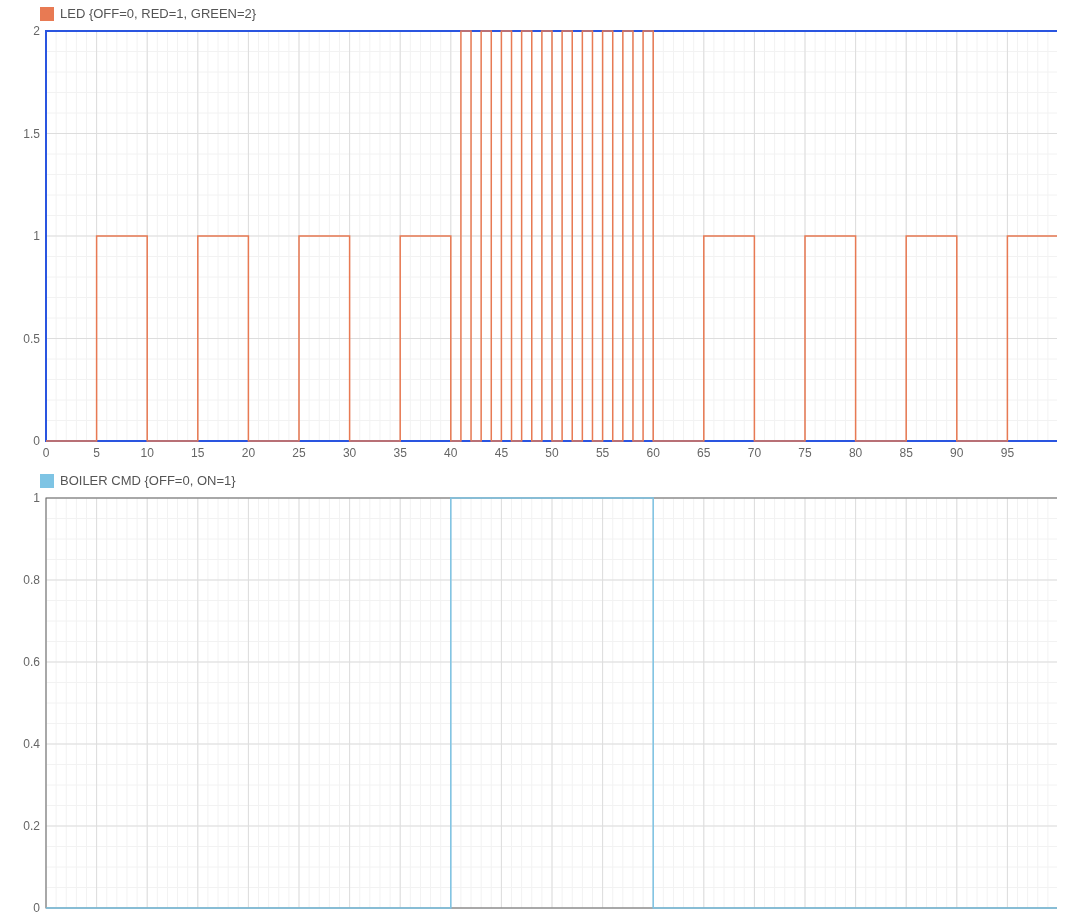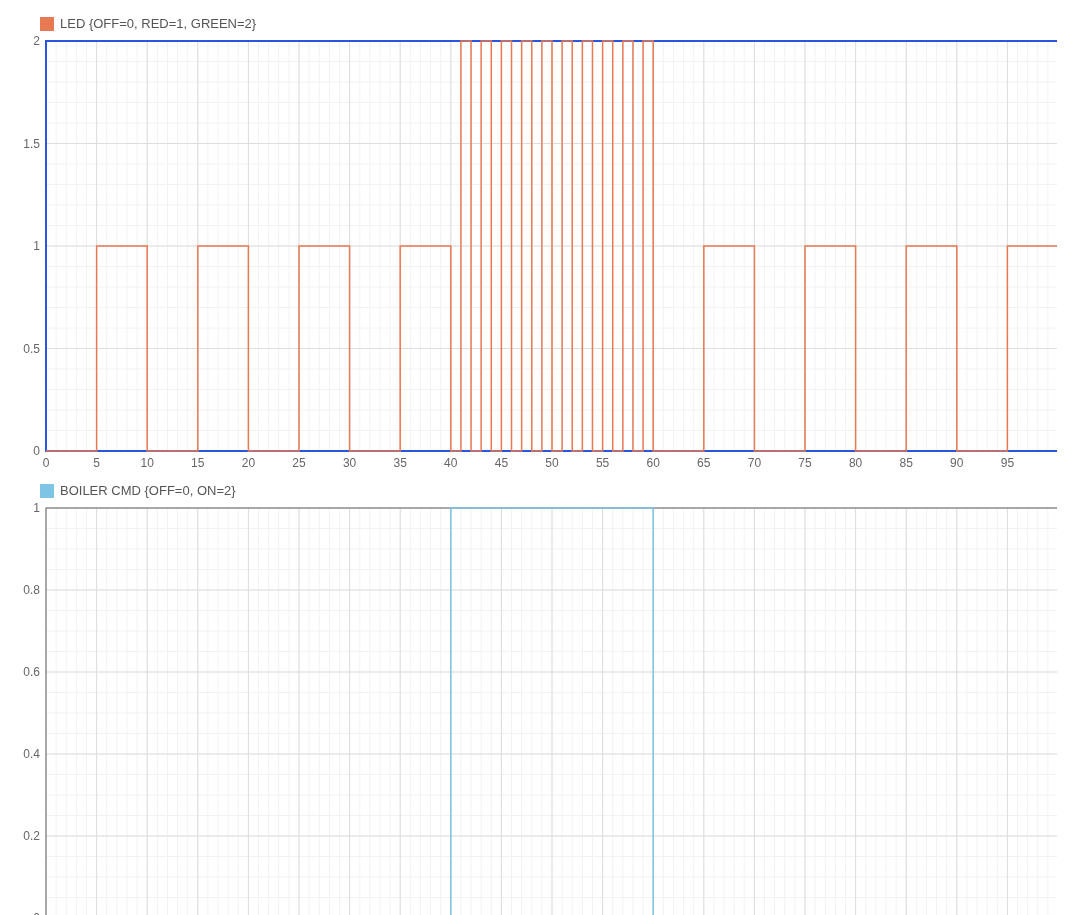--- a/index.html
+++ b/index.html
@@ -8,21 +8,21 @@
     background: #ffffff;
     font-family: Arial, Helvetica, sans-serif;
     font-size: 12px;
     color: #555;
   }
   .page {
     width: 1065px;
     height: 915px;
     position: relative;
     box-sizing: border-box;
-    padding: 14px 8px 8px 8px;
+    padding: 4px 8px 8px 8px;
   }
   .chart-block {
     position: relative;
     box-sizing: border-box;
   }
   .legend {
     font-size: 13px;
     color: #555;
     display: flex;
     align-items: center;
@@ -220,21 +220,21 @@
         <text x="32" y="317.5" text-anchor="end" font-size="12" fill="#666">0.5</text>
         <text x="32" y="215" text-anchor="end" font-size="12" fill="#666">1</text>
         <text x="32" y="112.5" text-anchor="end" font-size="12" fill="#666">1.5</text>
         <text x="32" y="10" text-anchor="end" font-size="12" fill="#666">2</text>
       </svg>
   </div>
 
   <div class="chart-block" style="margin-top:6px;">
     <div class="legend">
       <span class="legend-swatch" id="swatch-1" style="background: rgb(126, 196, 228);"></span>
-      <span>BOILER CMD {OFF=0, ON=2}</span>
+      <span>BOILER CMD {OFF=0, ON=1}</span>
     </div>
     <svg id="svg-1" width="1049" height="440" viewBox="0 0 1049 440">
         <line x1="38" y1="6" x2="38" y2="416" stroke="#f2f2f2" stroke-width="1"></line>
         <line x1="48.120000000000005" y1="6" x2="48.120000000000005" y2="416" stroke="#f2f2f2" stroke-width="1"></line>
         <line x1="58.24" y1="6" x2="58.24" y2="416" stroke="#f2f2f2" stroke-width="1"></line>
         <line x1="68.36" y1="6" x2="68.36" y2="416" stroke="#f2f2f2" stroke-width="1"></line>
         <line x1="78.48" y1="6" x2="78.48" y2="416" stroke="#f2f2f2" stroke-width="1"></line>
         <line x1="88.6" y1="6" x2="88.6" y2="416" stroke="#f2f2f2" stroke-width="1"></line>
         <line x1="98.72" y1="6" x2="98.72" y2="416" stroke="#f2f2f2" stroke-width="1"></line>
         <line x1="108.84" y1="6" x2="108.84" y2="416" stroke="#f2f2f2" stroke-width="1"></line>

